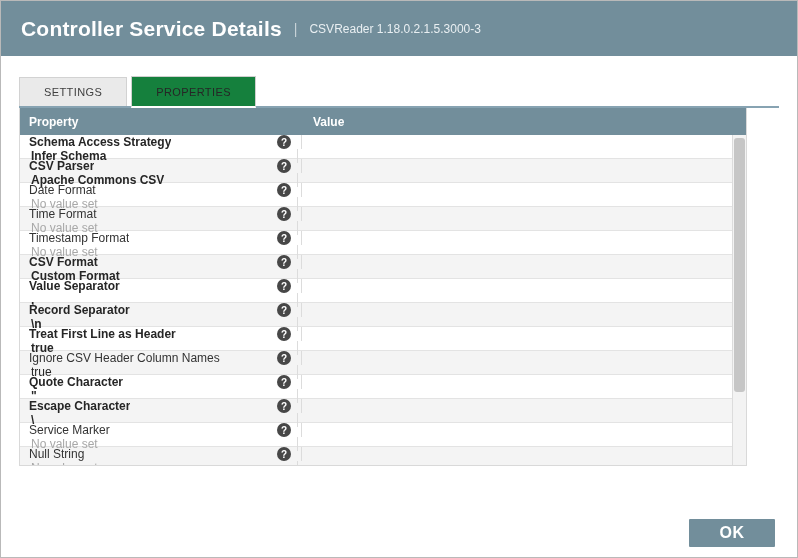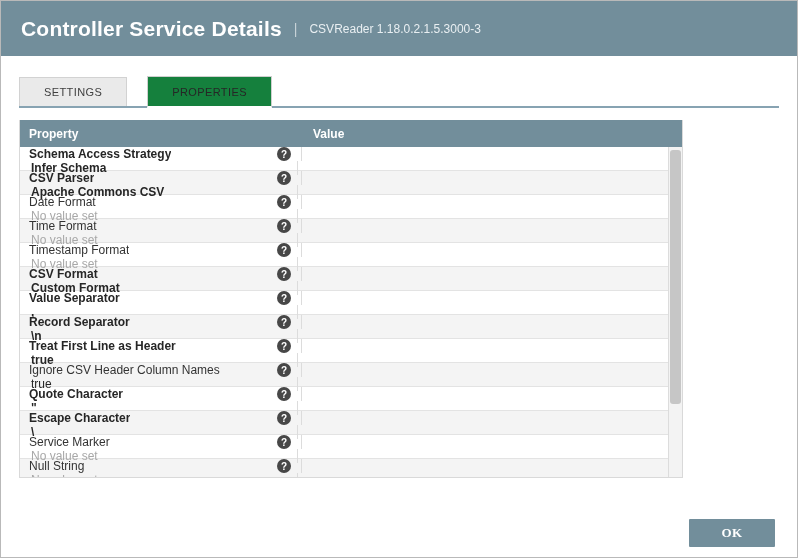--- a/index.html
+++ b/index.html
@@ -41,21 +41,20 @@
     color: #e9eff2;
     font-size: 12px;
   }
 
   
   .tab-bar {
     display: flex;
     align-items: flex-end;
     margin: 20px 18px 0 18px;
     border-bottom: 2px solid #87a3b2;
-    gap: 16px;
   }
   .tab {
     height: 29px;
     line-height: 29px;
     padding: 0 24px;
     margin-right: 4px;
     background: #eaeaea;
     border: 1px solid #d2d2d2;
     border-bottom: none;
     font-size: 11px;
@@ -80,22 +79,22 @@
   
   .required-label {
     margin: 18px 0 11px 20px;
     font-size: 12px;
     font-weight: bold;
     color: #262626;
   }
 
   
   .table {
-    margin: 12px 18px;
-    width: 664px;
+    margin: 0 18px;
+    width: 728px;
     border: 1px solid #d9d9d9;
     border-top: none;
   }
   .thead {
     display: flex;
     height: 27px;
     background: #728e9b;
     color: #fff;
     font-size: 12px;
     font-weight: bold;
@@ -178,22 +177,22 @@
     position: absolute;
     right: 22px;
     bottom: 10px;
   }
   .ok-button {
     min-width: 86px;
     height: 28px;
     background: #728e9b;
     color: #ffffff;
     border: none;
-    font-family: Liberation Serif, serif;
-    font-size: 13px;
+    font-family: Liberation Sans, sans-serif;
+    font-size: 16px;
     font-weight: bold;
     letter-spacing: 0.5px;
     cursor: pointer;
     border-radius: 1px;
     text-align: center;
   }
 </style>
 </head>
 <body>
 

